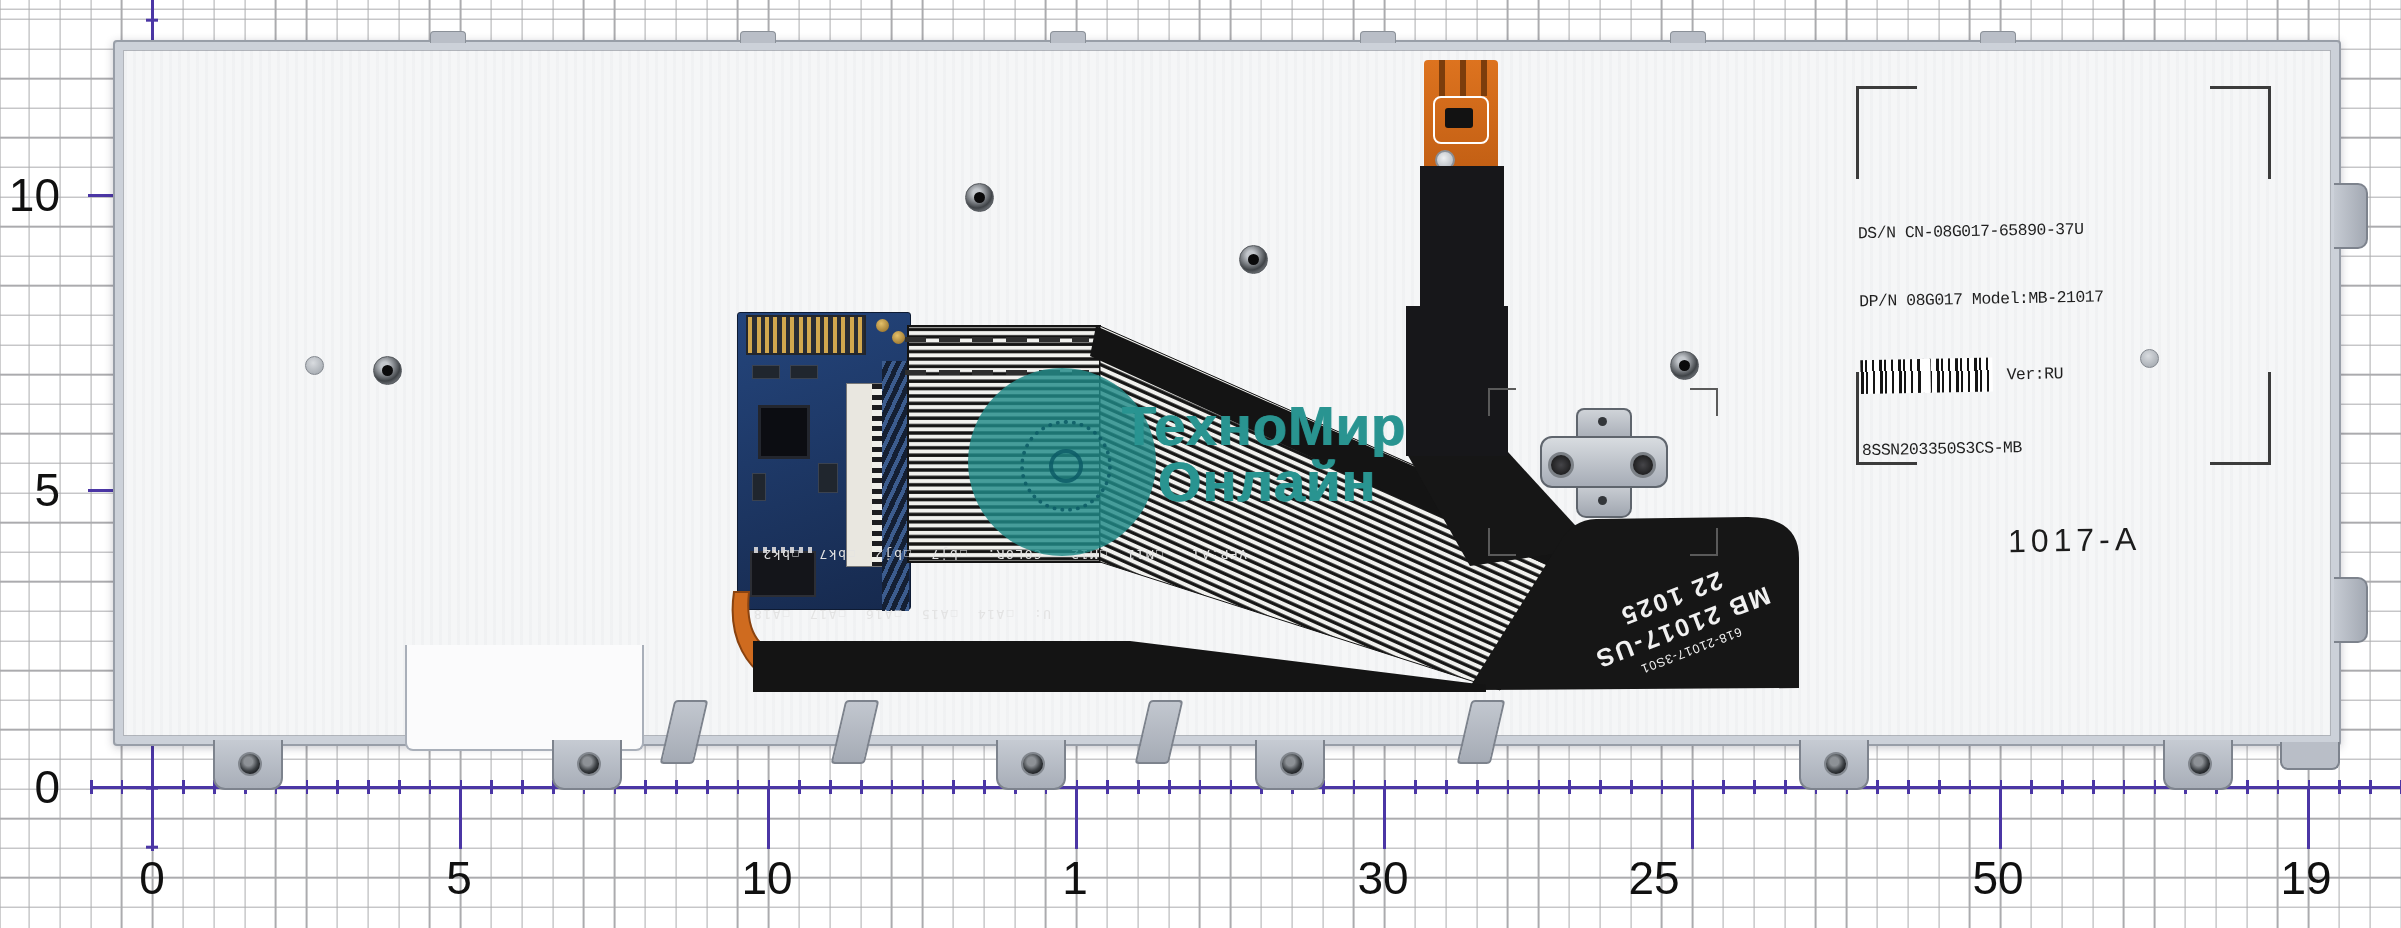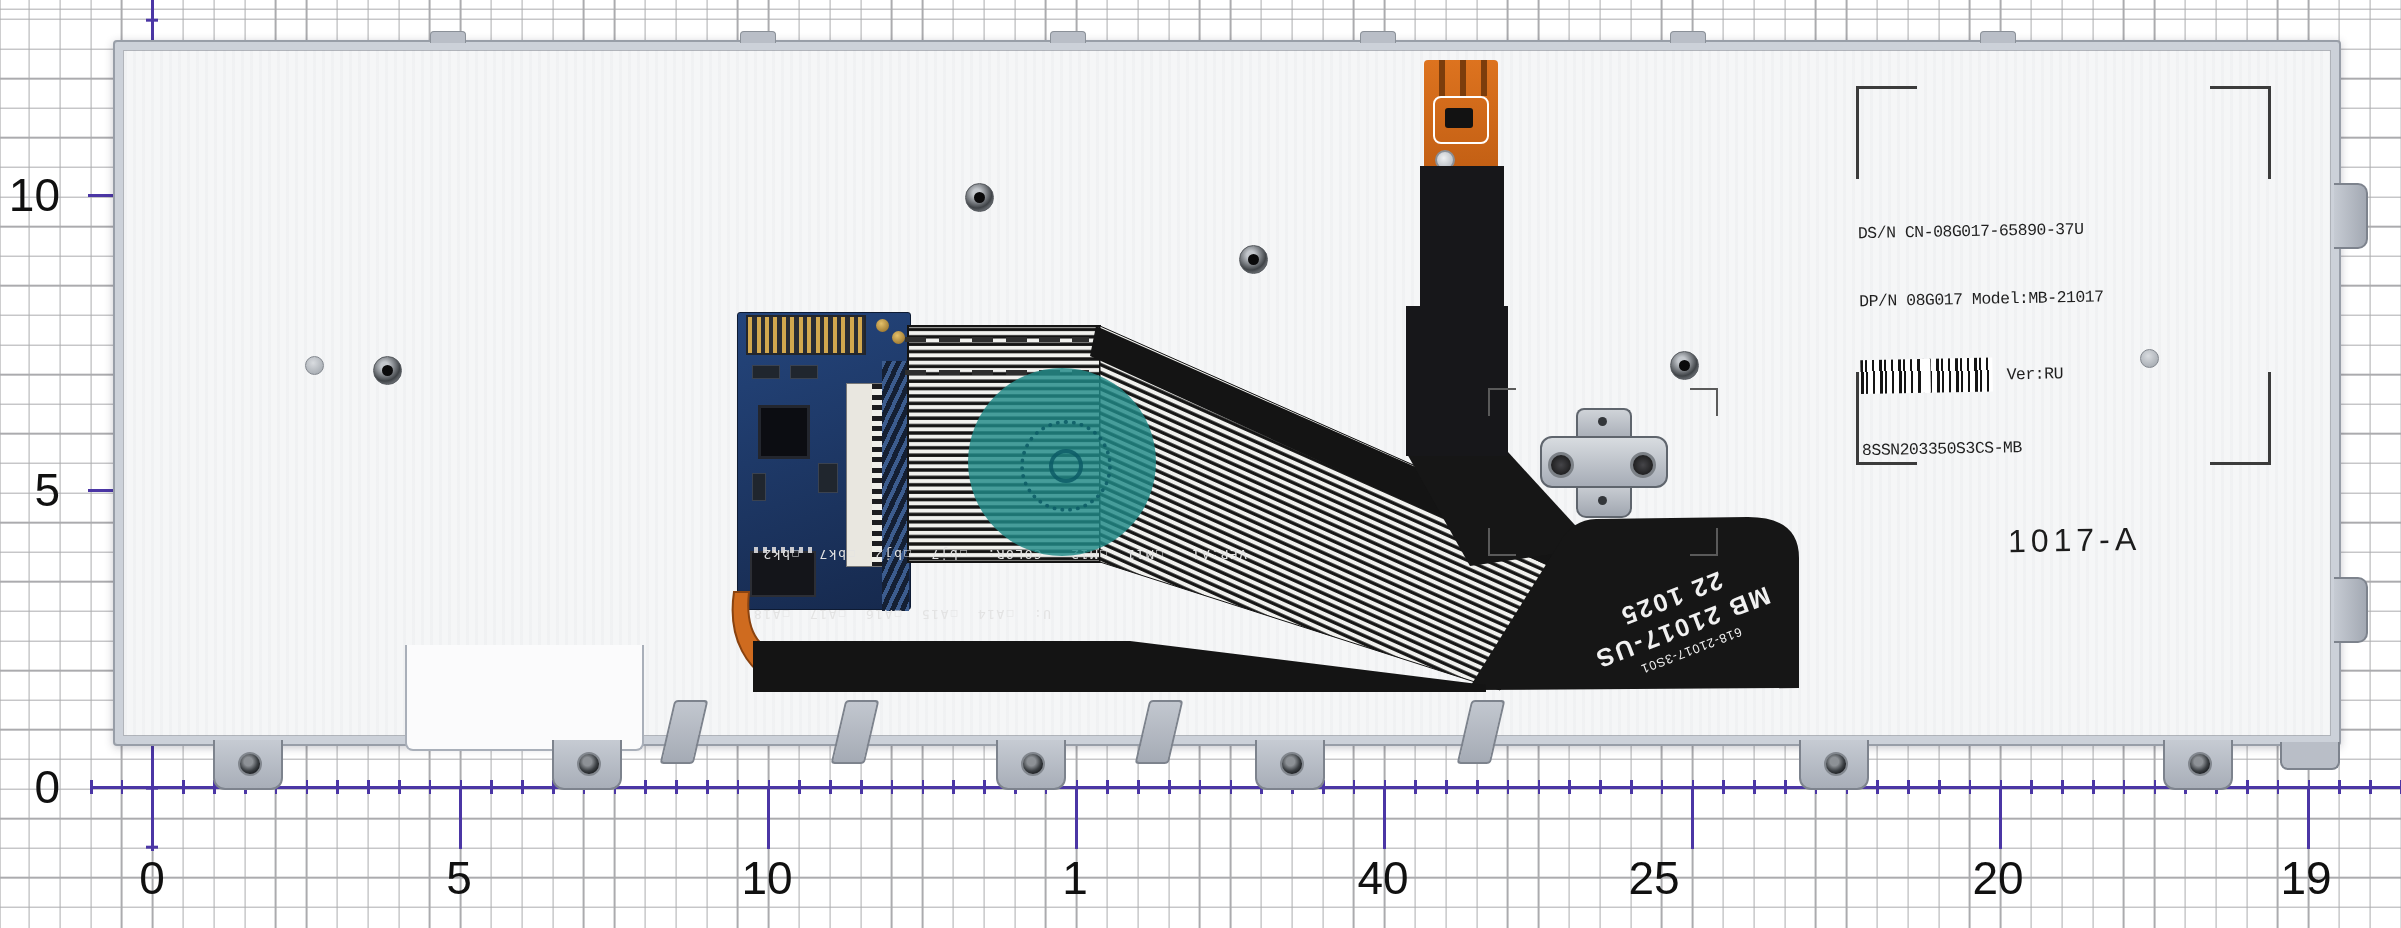--- a/index.html
+++ b/index.html
@@ -162,23 +162,23 @@
   <div class="abs" id="xdrops"></div>
   <div class="abs pr" id="yline"></div>
   <div class="abs" id="yticks"></div>
   <div class="abs ystub" style="top:194px"></div>
   <div class="abs ystub" style="top:489px"></div>
 
   <div class="abs axnum xnum" style="left:110px">0</div>
   <div class="abs axnum xnum" style="left:417px">5</div>
   <div class="abs axnum xnum" style="left:725px">10</div>
   <div class="abs axnum xnum" style="left:1033px">1</div>
-  <div class="abs axnum xnum" style="left:1341px">40</div>
+  <div class="abs axnum xnum" style="left:1341px">30</div>
   <div class="abs axnum xnum" style="left:1612px">25</div>
-  <div class="abs axnum xnum" style="left:1956px">20</div>
+  <div class="abs axnum xnum" style="left:1956px">50</div>
   <div class="abs axnum xnum" style="left:2264px">19</div>
   <div class="abs axnum ynum" style="left:4px;top:168px">10</div>
   <div class="abs axnum ynum" style="left:4px;top:463px">5</div>
   <div class="abs axnum ynum" style="left:4px;top:760px">0</div>
 
   <div class="abs" id="plate"></div>
   <div class="abs" id="cutout"></div>
 
   <div class="abs bump" style="left:430px"></div>
   <div class="abs bump" style="left:740px"></div>
@@ -305,14 +305,18 @@
       <span>Ver:RU</span>
     </div>
     <div class="ln">8SSN203350S3CS-MB</div>
   </div>
   <div class="abs" id="platecode">1017-A</div>
 
   <div class="abs" id="wmlogo">
     <div class="ring"></div>
     <div class="core"></div>
   </div>
+  <div class="abs" id="wmtext">
+    <div class="l1">ТехноМир</div>
+    <div class="l2">Онлайн</div>
+  </div>
 
 </div>
 
 </body></html>

